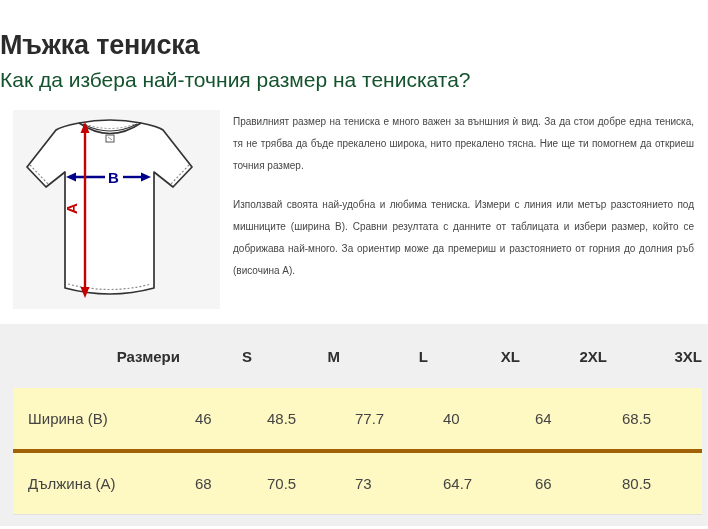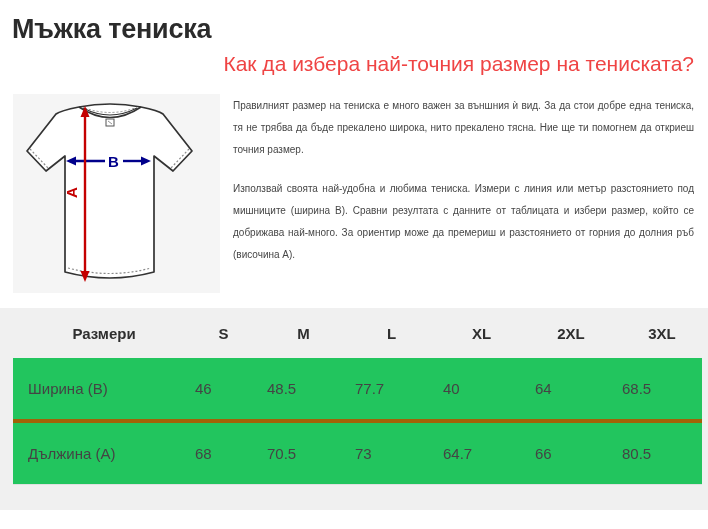--- a/index.html
+++ b/index.html
@@ -3,28 +3,28 @@
 <meta charset="utf-8">
 <style>
   * { box-sizing: border-box; }
   html,body { margin:0; padding:0; }
   body {
     width:708px; height:529px; overflow:hidden;
     background:#ffffff;
     font-family:"Liberation Sans","DejaVu Sans",sans-serif;
     -webkit-font-smoothing:antialiased;
   }
-  .page-header { padding:14px 14px 0 12px; }
+  .page-header { padding:14px 14px 0 0;margin-top:16px; }
   .page-title {
     margin:0 0 7px 0;
     font-size:27px; font-weight:600; color:#2b2b2b; letter-spacing:-0.2px;
   }
   .page-subtitle {
     margin:0 0 18px 0;
-    font-size:21px; font-weight:400; color:#ef4444;text-align:right;
+    font-size:21px; font-weight:400; color:#14532d;
   }
   .content-row { display:flex; gap:13px; padding:0 14px 0 13px; align-items:flex-start; }
   .diagram-box { width:207px; height:199px; background:#f5f5f5; flex:none; }
   .diagram-box svg { display:block; }
   .intro-text {
     flex:1; text-align:justify;
     font-size:10px; line-height:22px; color:#464646; margin-top:1px;
   }
   .intro-text p { margin:0 0 17px 0; }
   .table-section {
@@ -32,24 +32,24 @@
     background:#f0f0f0;
     padding:0 6px 16px 13px;
     height:202px;
   }
   table.size-table {
     width:689px; border-collapse:collapse; table-layout:fixed;
     font-size:15px;
     border-bottom:1px solid #e0e0e0;
   }
   table.size-table thead th {
-    height:50px; text-align:center; vertical-align:middle;
+    height:64px; text-align:right; vertical-align:middle;
     padding:0 0 0 15px; font-weight:700; color:#2f2f2f;
   }
-  table.size-table tbody { background:#22c55e; }
+  table.size-table tbody { background:#fef9c3; }
   table.size-table tbody td {
     height:63px; vertical-align:middle;
     padding:0 0 0 15px; color:#444444; font-weight:400;
   }
   table.size-table tbody tr + tr td { border-top:4px solid #a16207; }
 </style>
 </head>
 <body>
 
 <div class="page-header">

